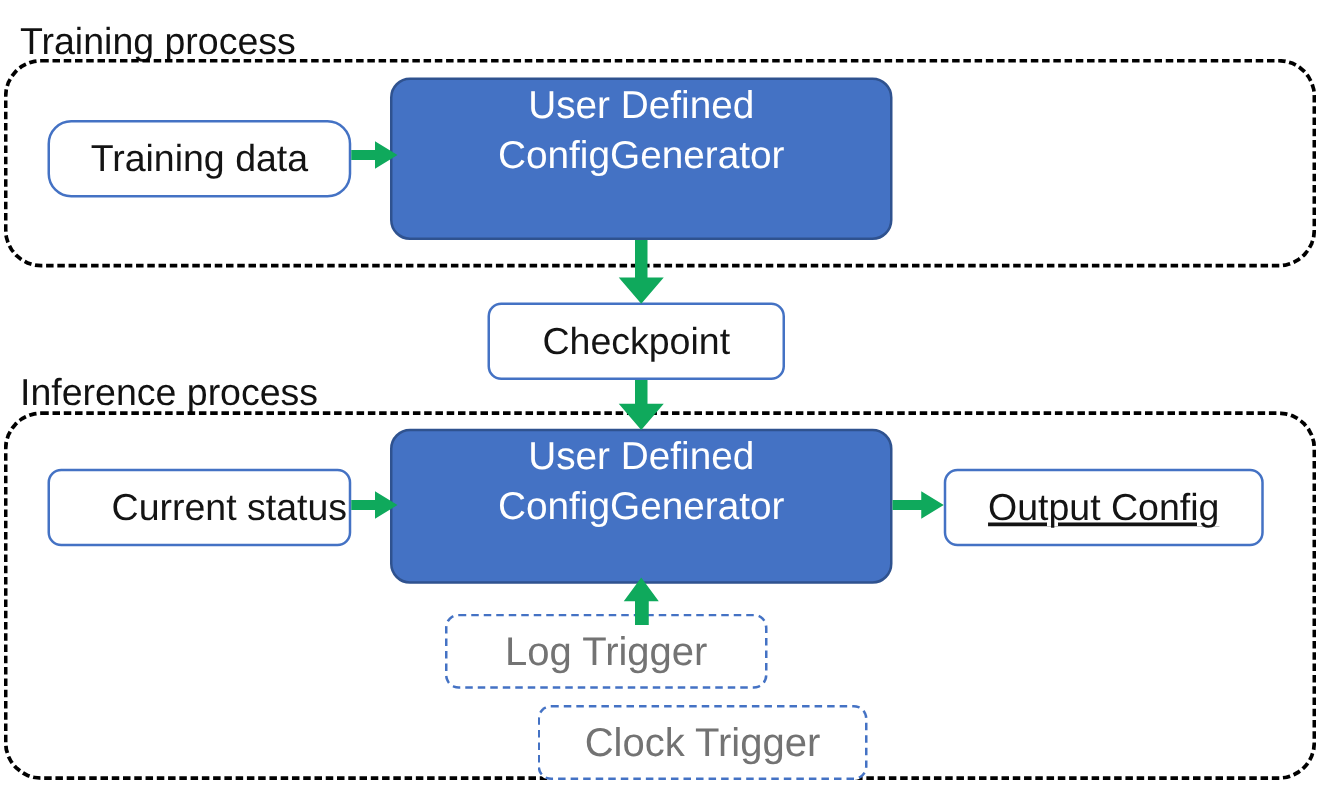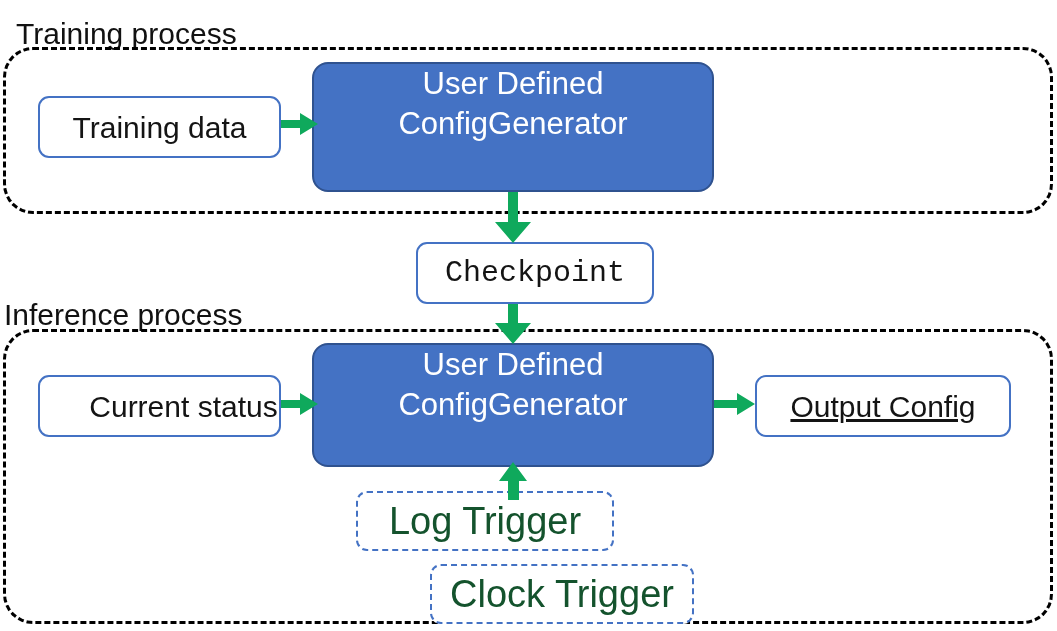--- a/index.html
+++ b/index.html
@@ -22,21 +22,21 @@
   .section-title {
     position: absolute;
     font-size: 30px;
     line-height: 34px;
     color: #111111;
     white-space: nowrap;
     letter-spacing: 0px;
     margin-top: 13px;
   }
   #title-training { left: 16px; top: 4px; }
-  #title-inference { left: 4px; top: 285px; }
+  #title-inference { left: 16px; top: 285px; }
 
   
   .process-container {
     position: absolute;
     border: 3px dashed #000000;
     border-radius: 30px;
     box-sizing: border-box;
     background: transparent;
   }
   #container-training  { left: 3px;  top: 47px;  width: 1050px; height: 167px; }
@@ -50,22 +50,22 @@
     border: 2.5px solid #4472C4;
     border-radius: 11px;
     display: flex;
     align-items: center;
     justify-content: center;
     color: #141414;
     font-size: 30px;
     line-height: 1.1;
     white-space: nowrap;
   }
-  #box-training-data { left: 38px;  top: 96px;  width: 243px; height: 62px; }
-  #box-checkpoint    { left: 416px; top: 242px; width: 238px; height: 62px; font-family: Liberation Mono, monospace; }
+  #box-training-data { left: 38px;  top: 96px;  width: 243px; height: 62px; border-radius: 19px; }
+  #box-checkpoint    { left: 390px; top: 242px; width: 238px; height: 62px; }
   #box-current-status{ left: 38px;  top: 375px; width: 243px; height: 62px; padding-left: 48px; }
   #box-output-config { left: 755px; top: 375px; width: 256px; height: 62px; text-decoration: underline; }
 
   
   .proc-box {
     position: absolute;
     box-sizing: border-box;
     background: #4472C4;
     border: 2px solid #2F528F;
     border-radius: 16px;
@@ -85,22 +85,22 @@
   
   .trigger-box {
     position: absolute;
     box-sizing: border-box;
     background: #ffffff;
     border: 2.5px dashed #4472C4;
     border-radius: 11px;
     display: flex;
     align-items: center;
     justify-content: center;
-    color: #14532d;
-    font-size: 38px;
+    color: #737373;
+    font-size: 32px;
     white-space: nowrap;
   }
   #box-log-trigger   { left: 356px; top: 491px; width: 258px; height: 60px; z-index: 2; }
   #box-clock-trigger { left: 430px; top: 564px; width: 264px; height: 60px; z-index: 3; }
 
   
   #arrow-layer {
     position: absolute;
     left: 0; top: 0;
     width: 1057px;

